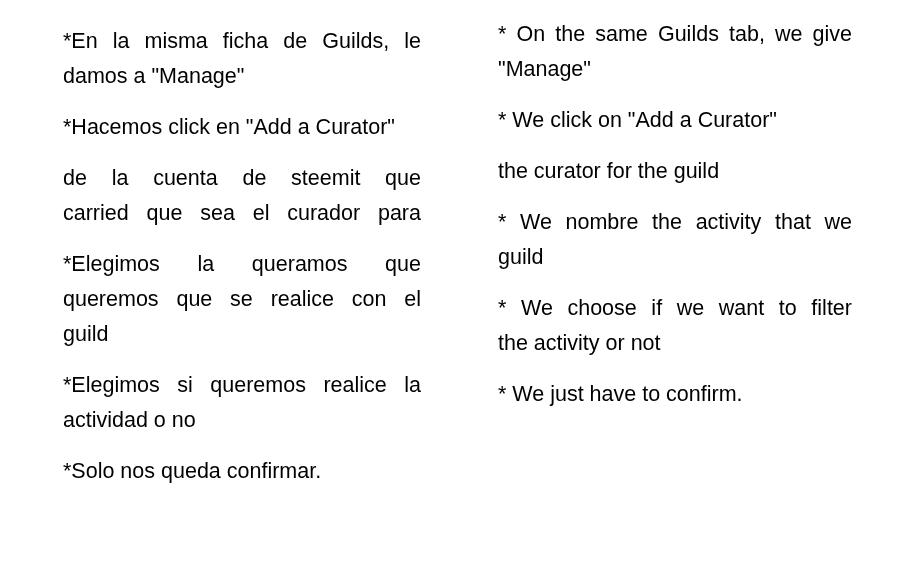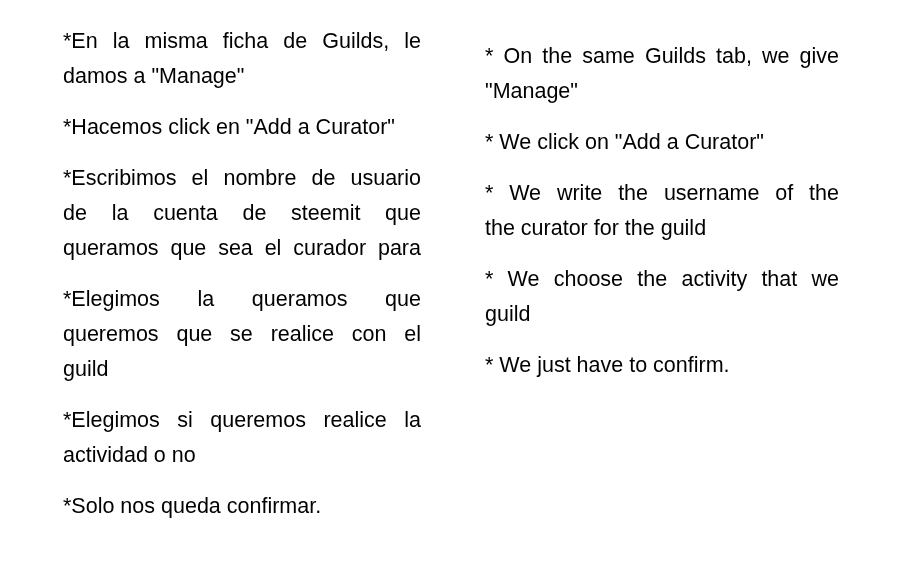--- a/index.html
+++ b/index.html
@@ -20,23 +20,23 @@
   .column {
     position: absolute;
     top: 0;
   }
   .column-left {
     left: 63px;
     width: 358px;
     padding-top: 24px;
   }
   .column-right {
-    left: 485px;
+    left: 498px;
     width: 354px;
-    padding-top: 39px;
+    padding-top: 17px;
   }
   .para {
     margin: 0 0 16px 0;
   }
   .ln {
     font-size: 21.5px;
     line-height: 35px;
     text-align: justify;
     text-align-last: justify;
   }
@@ -51,23 +51,22 @@
 <div class="page">
   <div class="column column-left">
       <div class="para">
         <div class="ln">*En la misma ficha de Guilds, le</div>
         <div class="ln last">damos a "Manage"</div>
       </div>
       <div class="para">
         <div class="ln last">*Hacemos click en "Add a Curator"</div>
       </div>
       <div class="para">
-        <div class="ln">*Escribimos el nombre de usuario</div>
         <div class="ln">de la cuenta de steemit que</div>
-        <div class="ln">queramos que sea el curador para</div>
+        <div class="ln">carried que sea el curador para</div>
       </div>
       <div class="para">
         <div class="ln">*Elegimos la queramos que</div>
         <div class="ln">queremos que se realice con el</div>
         <div class="ln last">guild</div>
       </div>
       <div class="para">
         <div class="ln">*Elegimos si queremos realice la</div>
         <div class="ln last">actividad o no</div>
       </div>
@@ -77,24 +76,27 @@
     </div>
   <div class="column column-right">
       <div class="para">
         <div class="ln">* On the same Guilds tab, we give</div>
         <div class="ln last">"Manage"</div>
       </div>
       <div class="para">
         <div class="ln last">* We click on "Add a Curator"</div>
       </div>
       <div class="para">
-        <div class="ln">* We write the username of the</div>
         <div class="ln last">the curator for the guild</div>
       </div>
       <div class="para">
-        <div class="ln">* We choose the activity that we</div>
+        <div class="ln">* We nombre the activity that we</div>
         <div class="ln last">guild</div>
+      </div>
+      <div class="para">
+        <div class="ln">* We choose if we want to filter</div>
+        <div class="ln last">the activity or not</div>
       </div>
       <div class="para">
         <div class="ln last">* We just have to confirm.</div>
       </div>
     </div>
 </div>
 
 </body></html>

